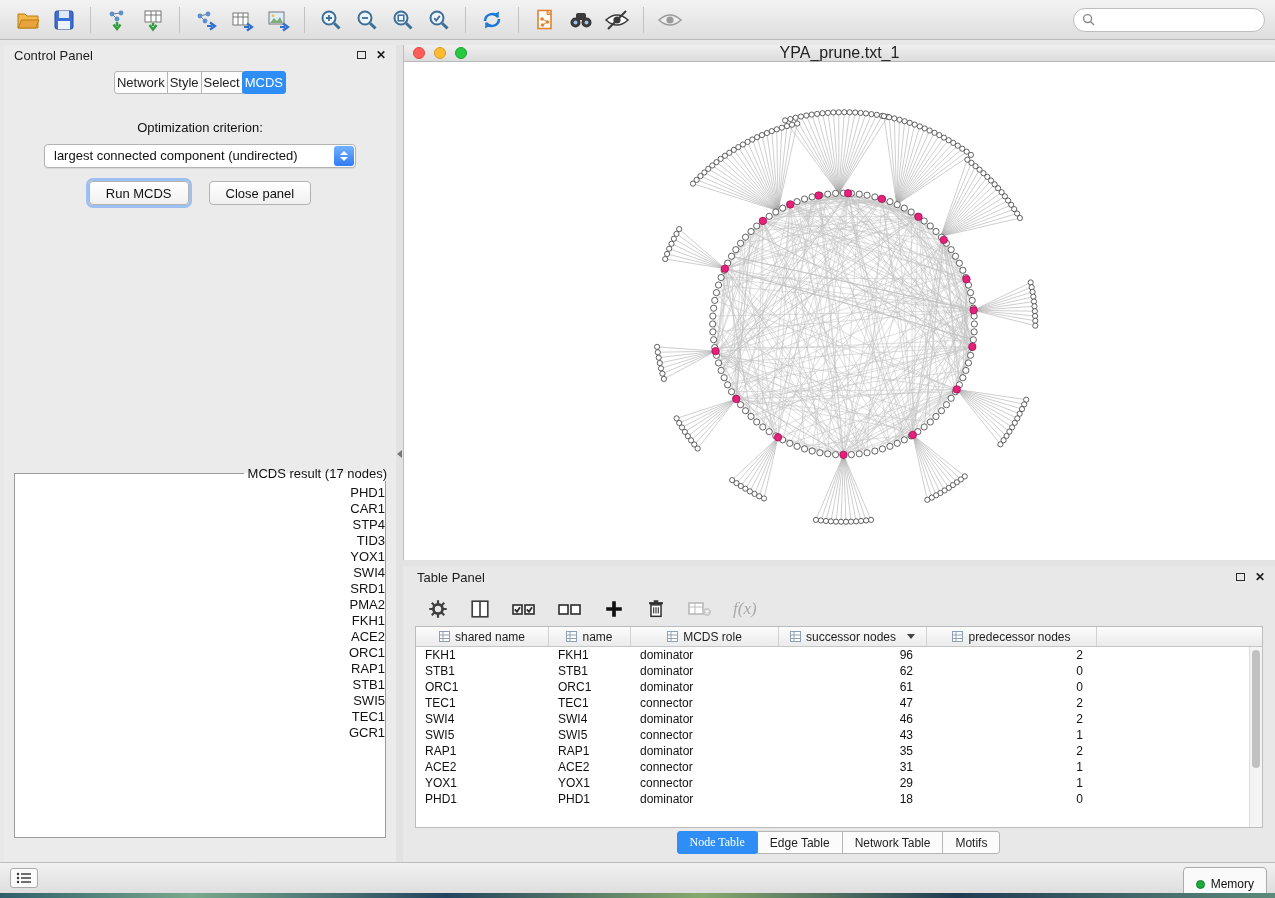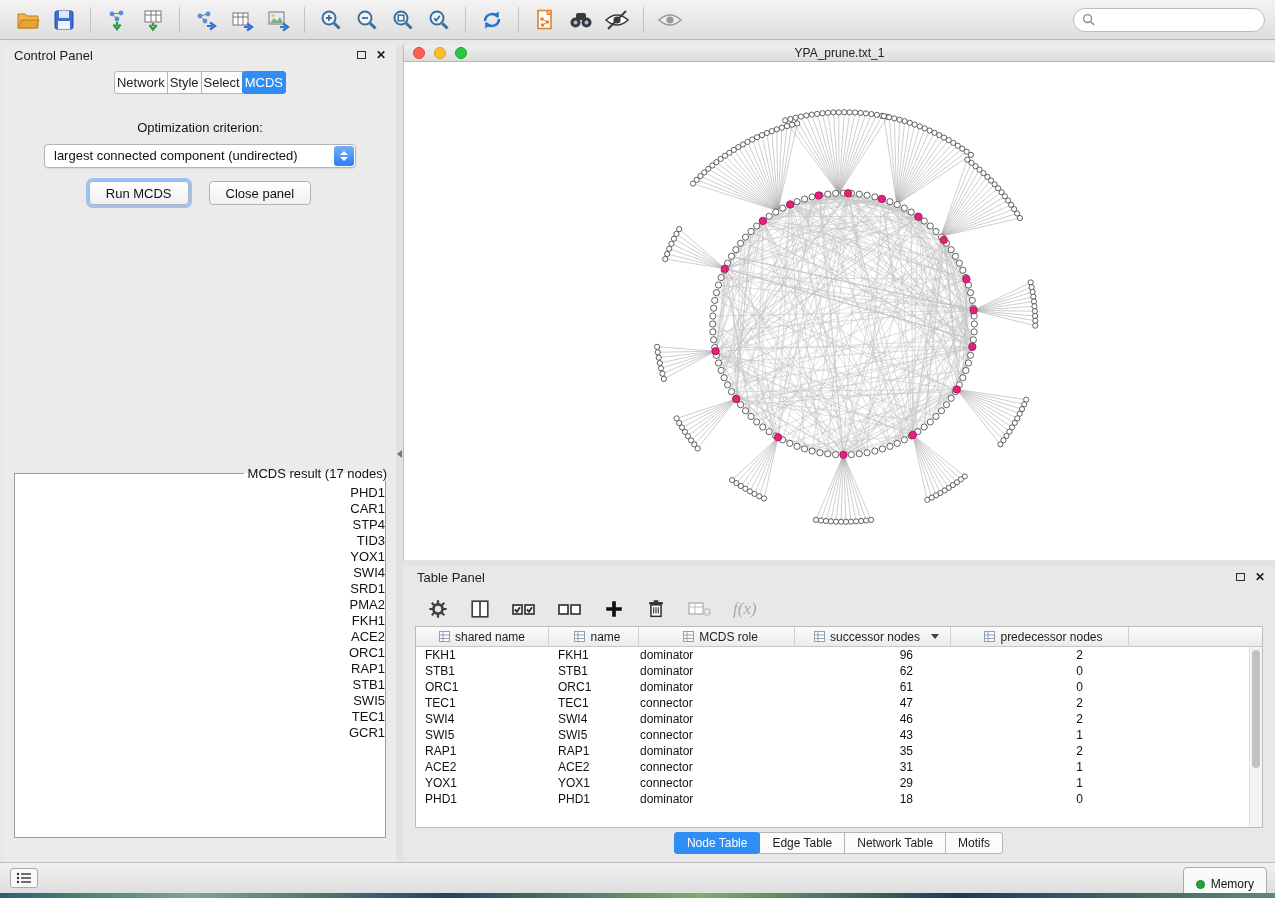--- a/index.html
+++ b/index.html
@@ -57,61 +57,61 @@
   
   .v-splitter { position:absolute; left:396px; top:45px; width:7px; bottom:36px; background:#e2e2e2; }
   .v-handle { position:absolute; top:405px; left:1px; width:0; height:0;
     border-top:4px solid transparent; border-bottom:4px solid transparent; border-right:5px solid #777; }
 
   
   .right-col { position:absolute; left:403px; top:45px; right:0; bottom:36px; }
   .network-view { position:absolute; top:0; left:0; right:0; height:515px; background:#fff;
     border-left:1px solid #bdbdbd; }
   .net-titlebar { position:relative; height:17px; background:linear-gradient(#efefef,#dcdcdc);
-    border-bottom:1px solid #b8b8b8; text-align:center; font-size:12px; color:#222; line-height:16px; }
+    border-bottom:1px solid #b8b8b8; text-align:center; font-size:16px; color:#222; line-height:16px; }
   .lights { position:absolute; left:9px; top:2px; display:flex; gap:9px; }
   .tl { width:12px; height:12px; border-radius:50%; }
   .tl.red { background:#ff5f57; border:1px solid #e0443e; }
   .tl.yellow { background:#febc2e; border:1px solid #d89b22; }
   .tl.green { background:#28c840; border:1px solid #1ba32f; }
   .net-canvas { position:absolute; top:17px; left:0; right:0; bottom:0; }
   .net-canvas svg { width:100%; height:100%; display:block; }
 
   .h-splitter { position:absolute; top:515px; left:0; right:0; height:6px; background:#e3e3e3; }
 
   
   .table-panel { position:absolute; top:521px; left:0; right:0; bottom:0; background:#e8e8e8; }
   .tp-header { height:20px; display:flex; align-items:center; padding:2px 10px 0 14px; }
   .tp-toolbar { display:flex; align-items:center; gap:20px; padding:8px 0 0 24px; height:38px; }
   .tp-toolbar .tico { display:flex; align-items:center; justify-content:center; background:transparent; border:none; }
   .fx-label { font-family:"Liberation Serif", serif; font-style:italic; font-size:17px; color:#a9a9a9; }
 
   .table-wrap { position:absolute; left:12px; right:12px; top:60px; bottom:34px;
     background:#fff; border:1px solid #bcbcbc; overflow:hidden; }
   .thead { display:flex; height:20px; background:linear-gradient(#fcfcfc,#ebebeb);
-    border-bottom:1px solid #c6c6c6;gap:8px; }
+    border-bottom:1px solid #c6c6c6; }
   .hcell { display:flex; align-items:center; justify-content:center; gap:5px; font-size:12px;
     color:#1d1d1d; border-right:1px solid #d2d2d2; position:relative; }
   .c-shared { width:133px; } .c-name { width:82px; } .c-role { width:148px; }
   .c-succ { width:148px; } .c-pred { width:170px; } .c-fill { flex:1; border-right:none; }
   .arrow-down { width:0; height:0; border-left:4px solid transparent; border-right:4px solid transparent;
     border-top:5px solid #444; margin-left:6px; }
   .tbody { position:absolute; top:20px; left:0; right:13px; bottom:0; }
   .trow { display:flex; height:16px; line-height:16px; font-size:12px; color:#111; }
   .tcell { overflow:hidden; white-space:nowrap; }
   .tcell.c-shared, .tcell.c-name, .tcell.c-role { padding-left:9px; }
   .tcell.num { text-align:right; padding-right:14px; }
   .vscroll { position:absolute; right:0; top:20px; bottom:0; width:13px; background:#f4f4f4;
     border-left:1px solid #ddd; }
   .vthumb { position:absolute; top:3px; left:2px; width:8px; height:118px; background:#c1c1c1; border-radius:4px; }
 
   .tp-tabs { position:absolute; bottom:8px; left:0; right:0; display:flex; justify-content:center; }
   .tp-tab { font-size:12px; padding:3px 12px; background:#fbfbfb; border:1px solid #b5b5b5;
     margin-left:-1px; color:#222; }
-  .tp-tab.active { background:#2f8ef5; border-color:#2f8ef5; color:#fff; border-radius:3px; z-index:2; position:relative; }
+  .tp-tab.active { background:#2f8ef5; border-color:#2f8ef5; color:#fff; border-radius:3px; z-index:2; position:relative;font-family:Liberation Serif, serif; }
   .tp-tab:last-child { border-radius:0 3px 3px 0; }
 
   
   .status-bar { position:absolute; left:0; right:0; top:862px; height:31px;
     background:linear-gradient(#f1f1f1,#dedede); border-top:1px solid #bcbcbc; }
   .list-btn { position:absolute; left:10px; top:5px; width:28px; height:20px;
     background:#fafafa; border:1px solid #ababab; border-radius:3px; display:flex;
     align-items:center; justify-content:center; }
   .memory-btn { position:absolute; right:8px; top:4px; height:34px; background:#fafafa;
     border:1px solid #ababab; border-radius:4px; display:flex; align-items:center; gap:6px;

